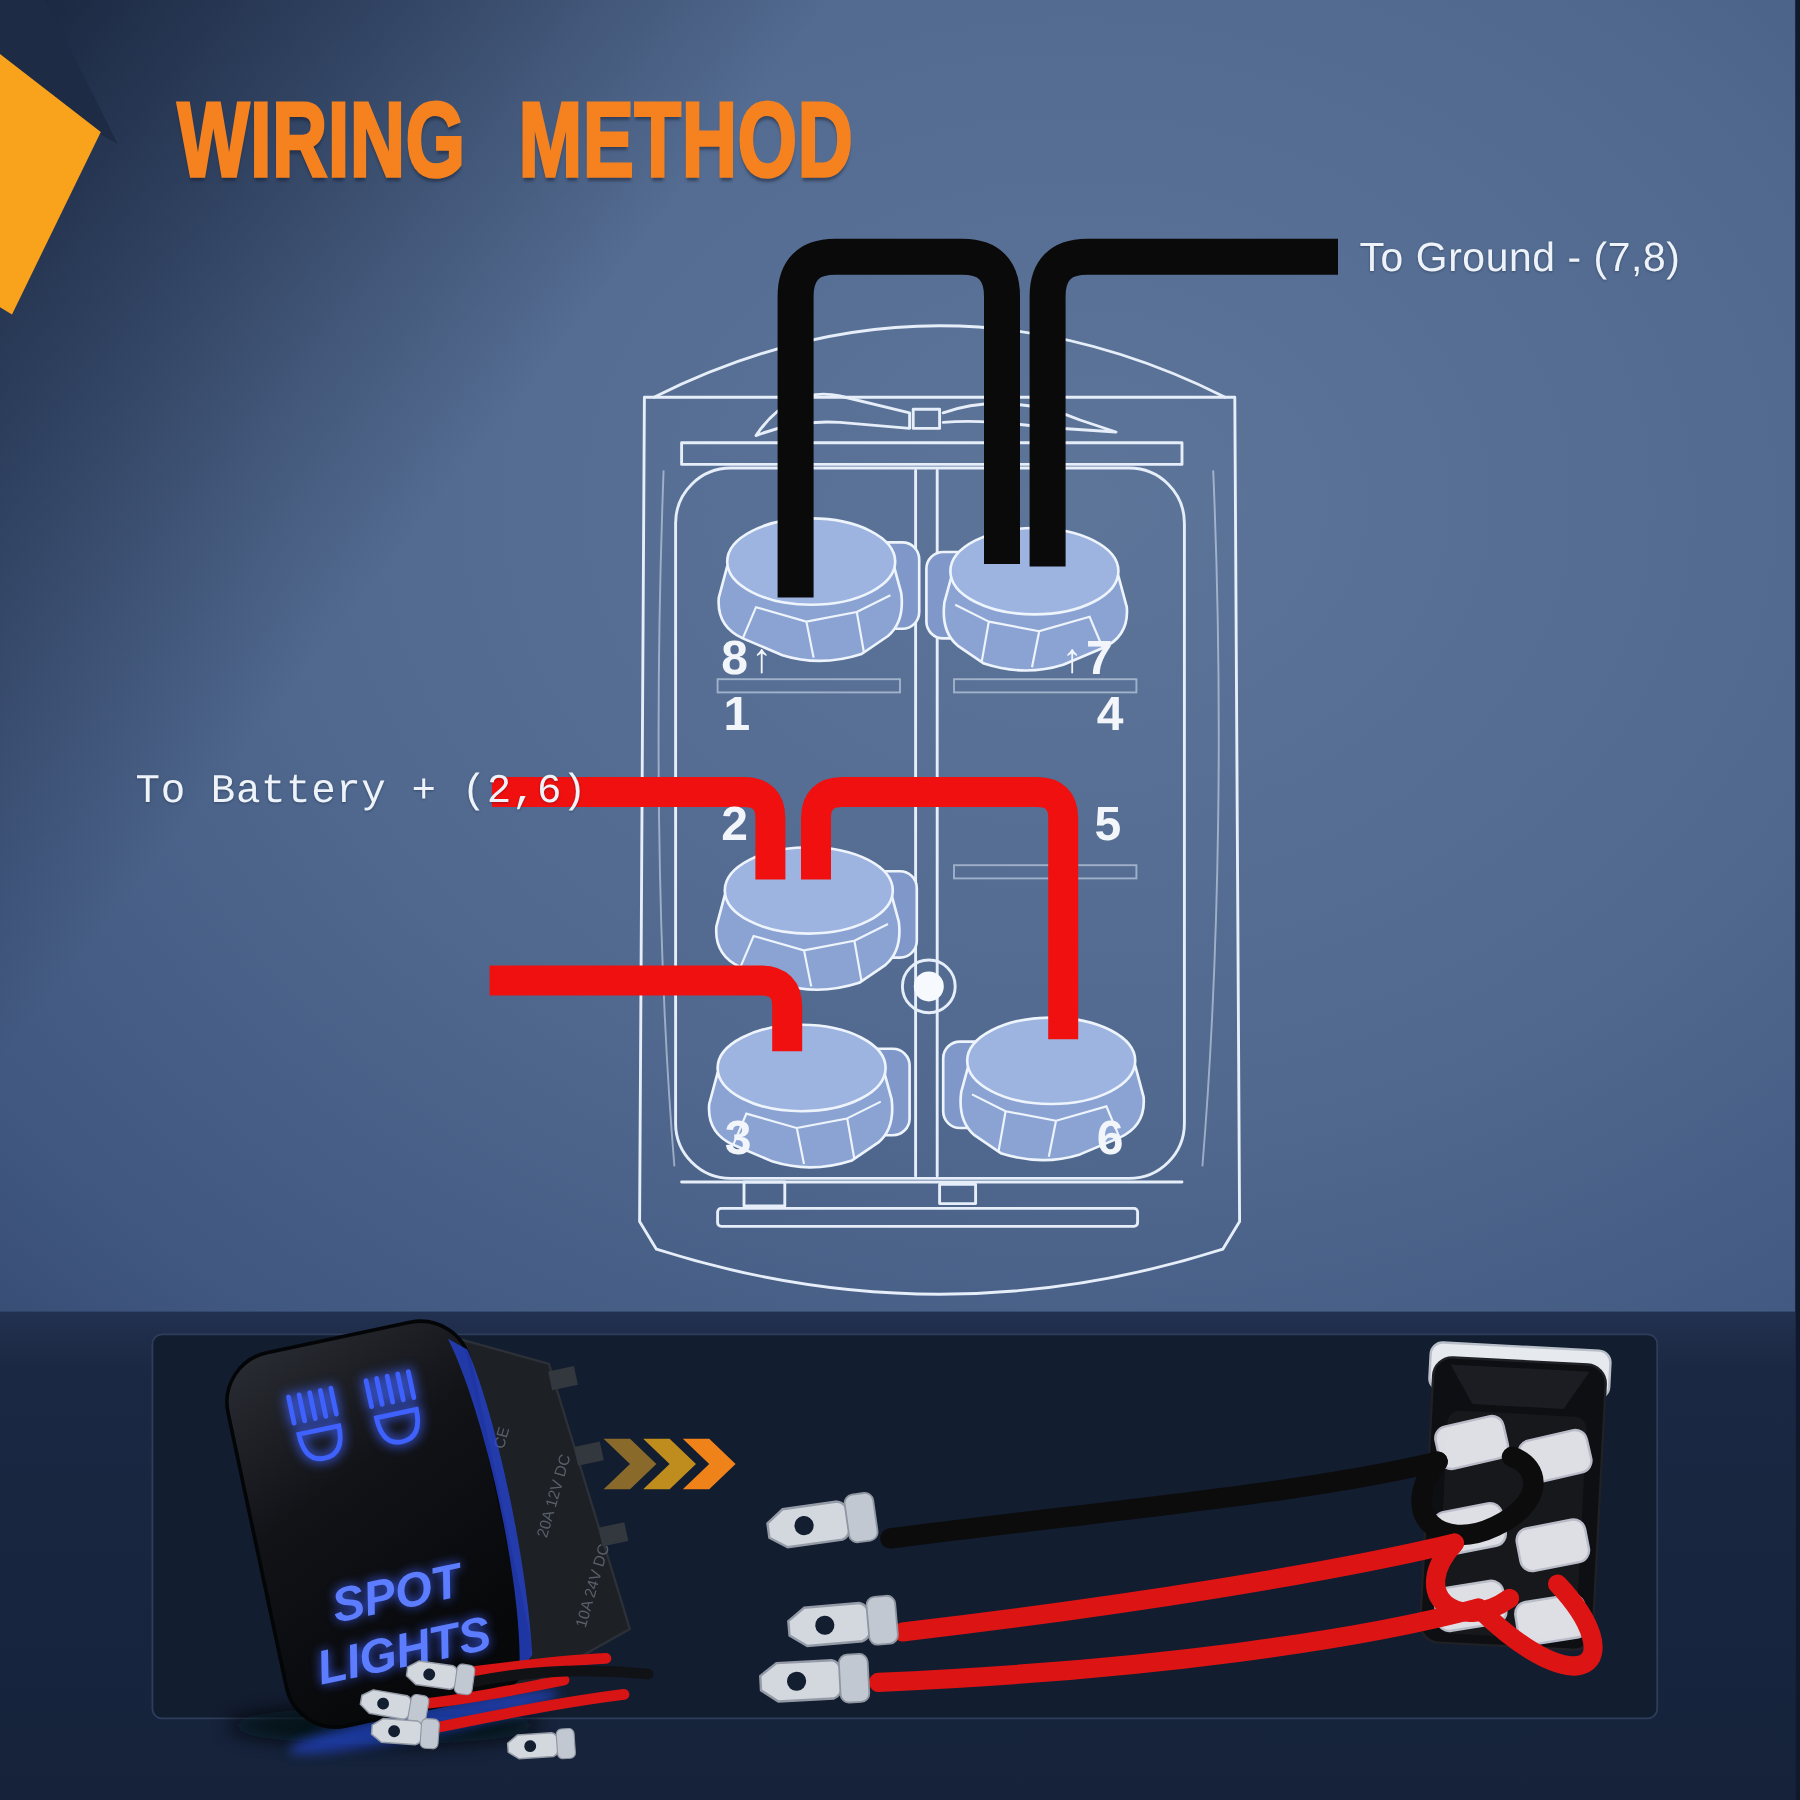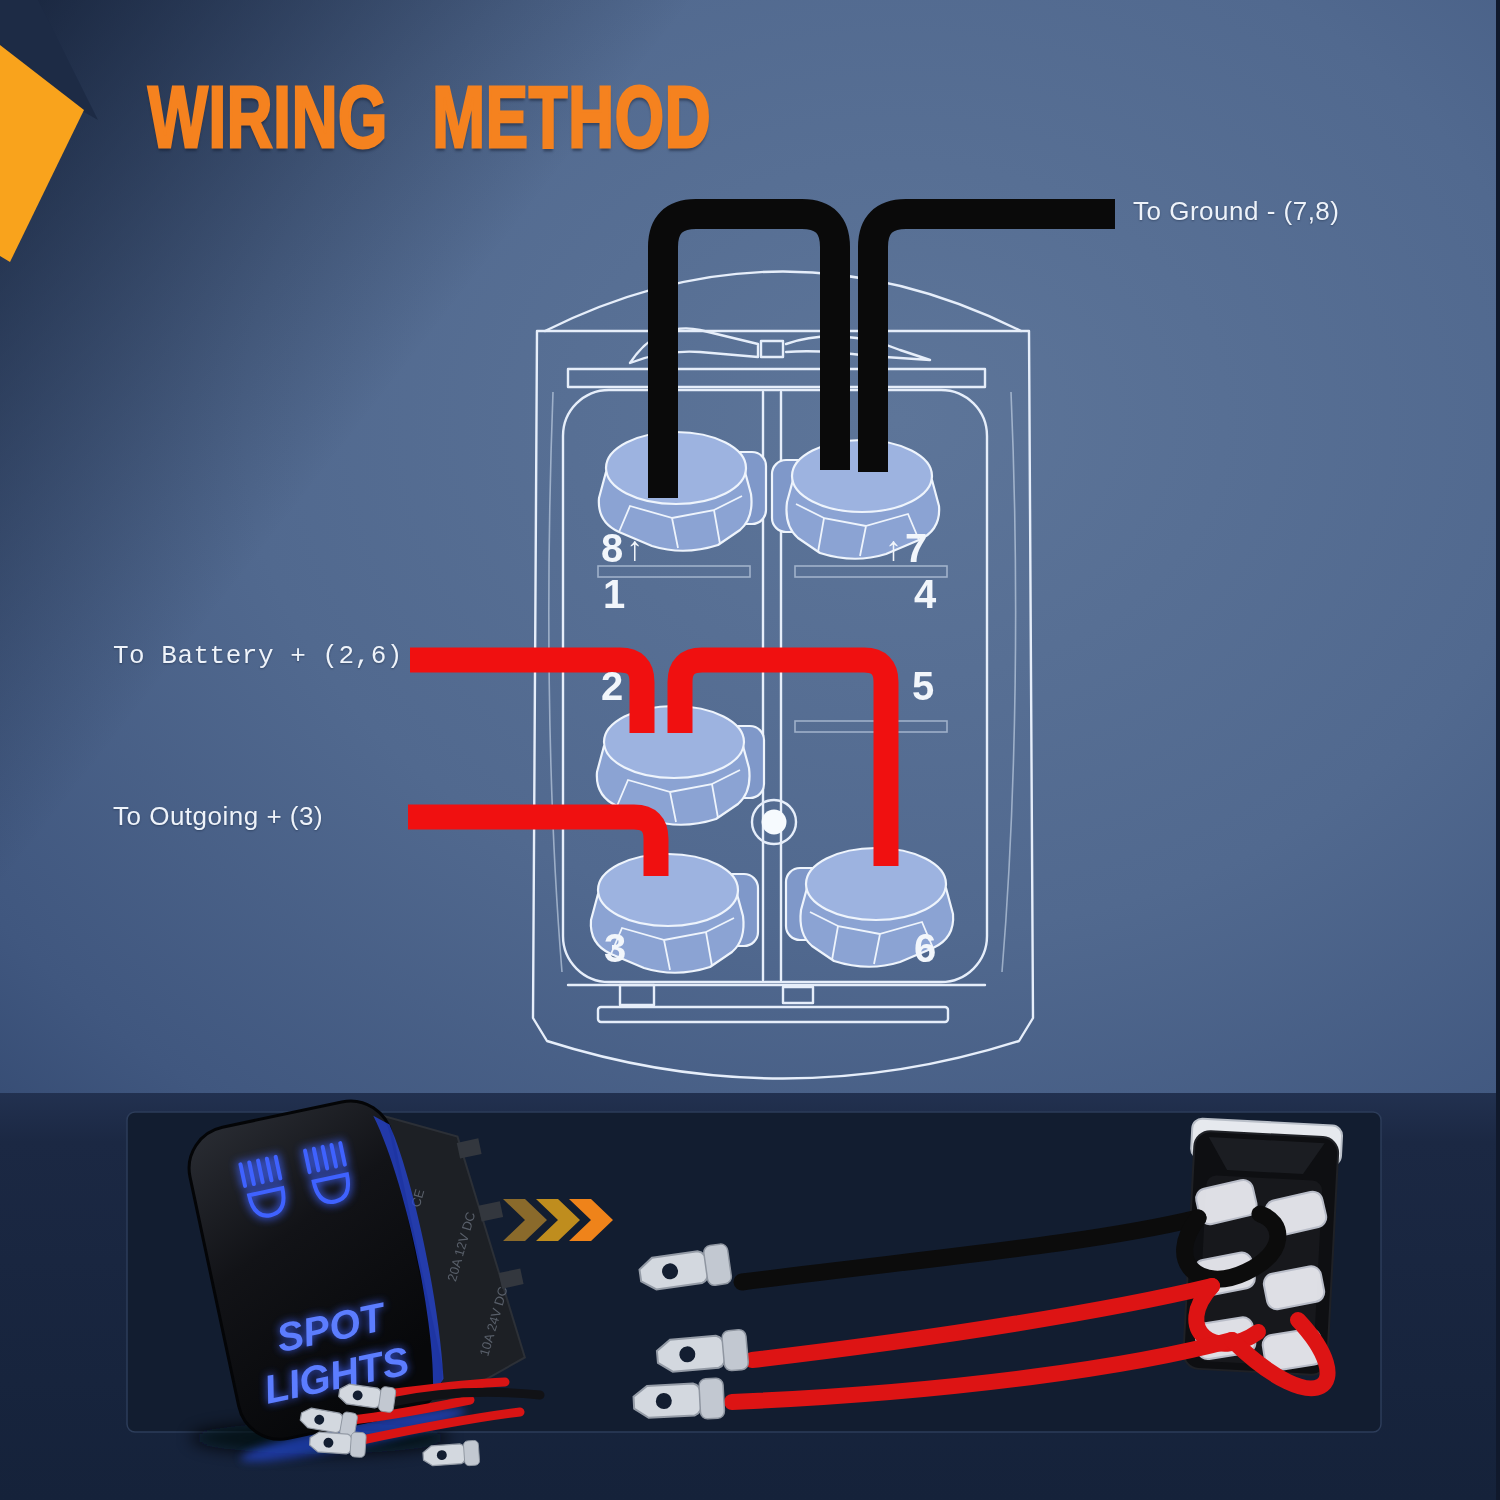--- a/index.html
+++ b/index.html
@@ -13,21 +13,21 @@
   }
   .title{
     position:absolute;left:148px;top:66px;z-index:5;
     font-size:88px;font-weight:bold;color:#f5821f;
     letter-spacing:1px;word-spacing:36px;white-space:nowrap;
     transform:scaleX(0.72);transform-origin:left center;
     -webkit-text-stroke:3px #f5821f;
     text-shadow:0 4px 3px rgba(15,25,45,0.45);
   }
   .lbl{
-    position:absolute;z-index:6;color:#eef3fa;font-size:26px;
+    position:absolute;z-index:6;color:#eef3fa;font-size:34px;
     letter-spacing:0.5px;white-space:nowrap;
     text-shadow:0 1px 2px rgba(10,20,40,0.35);
   }
   .lbl-ground{left:1133px;top:196px;}
   .lbl-battery{left:113px;top:641px;font-family:Liberation Mono, monospace;}
   .lbl-outgoing{left:113px;top:801px;}
   .ribbon{position:absolute;left:0;top:0;z-index:4;}
   .diagram-svg{position:absolute;left:380px;top:180px;z-index:2;}
   .bottom-strip{
     position:absolute;left:0;top:1093px;width:1500px;height:407px;z-index:3;
@@ -46,21 +46,20 @@
 
   <svg class="ribbon" width="130" height="290" viewBox="0 0 130 290">
     <polygon points="0,0 38,0 98,120 0,64" fill="#1d2b45"></polygon>
     <polygon points="0,45 84,110 10,262 0,256" fill="#f9a31c"></polygon>
   </svg>
 
   <div class="title">WIRING METHOD</div>
 
   <div class="lbl lbl-ground">To Ground - (7,8)</div>
   <div class="lbl lbl-battery">To Battery + (2,6)</div>
-  <div class="lbl lbl-outgoing">To Outgoing + (3)</div>
 
   <svg class="diagram-svg" width="760" height="930" viewBox="380 180 760 930">
 
     <g>
       <path class="bp" fill="rgba(200,218,245,0.05)" d="M537,331 L533,1018 L547,1041 Q783,1116 1019,1041 L1033,1018 L1029,331 Z"></path>
       <path class="bp" d="M545,331 Q783,212 1021,331"></path>
       <path class="bp-faint" d="M553,392 C546,580 547,790 562,972"></path>
       <path class="bp-faint" d="M1011,392 C1019,580 1017,790 1002,972"></path>
     </g>
 

